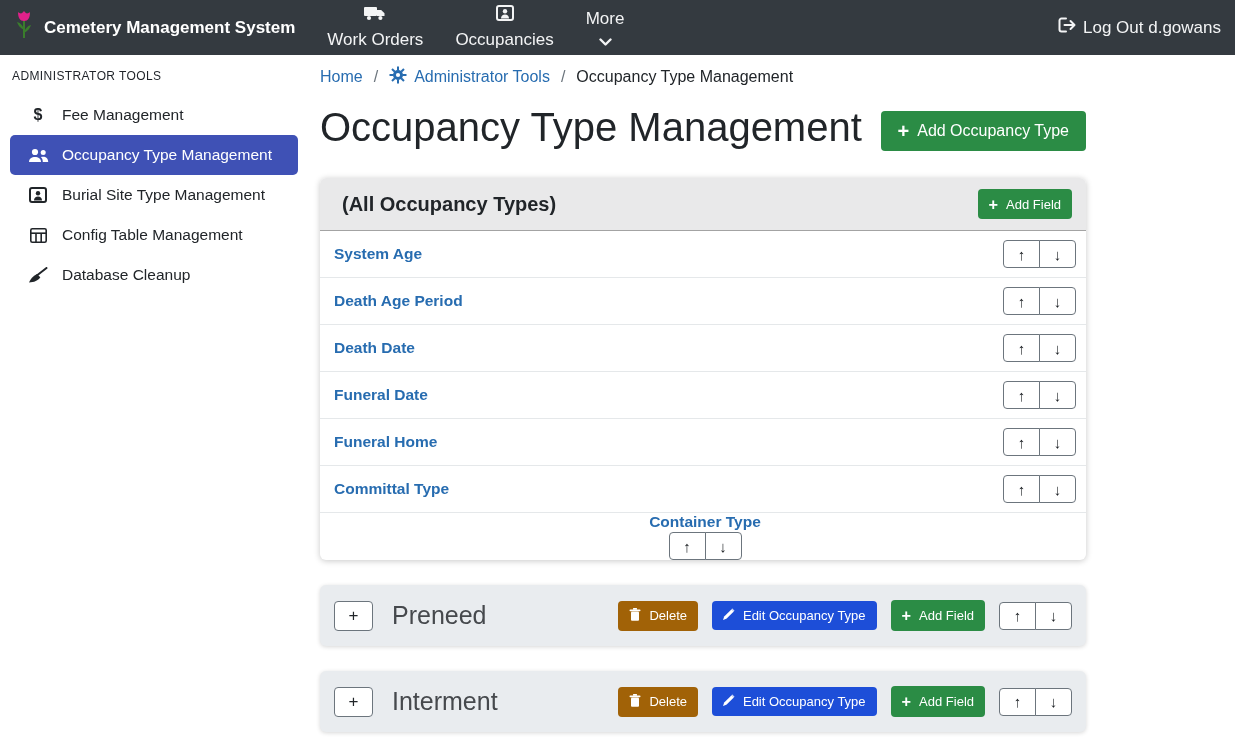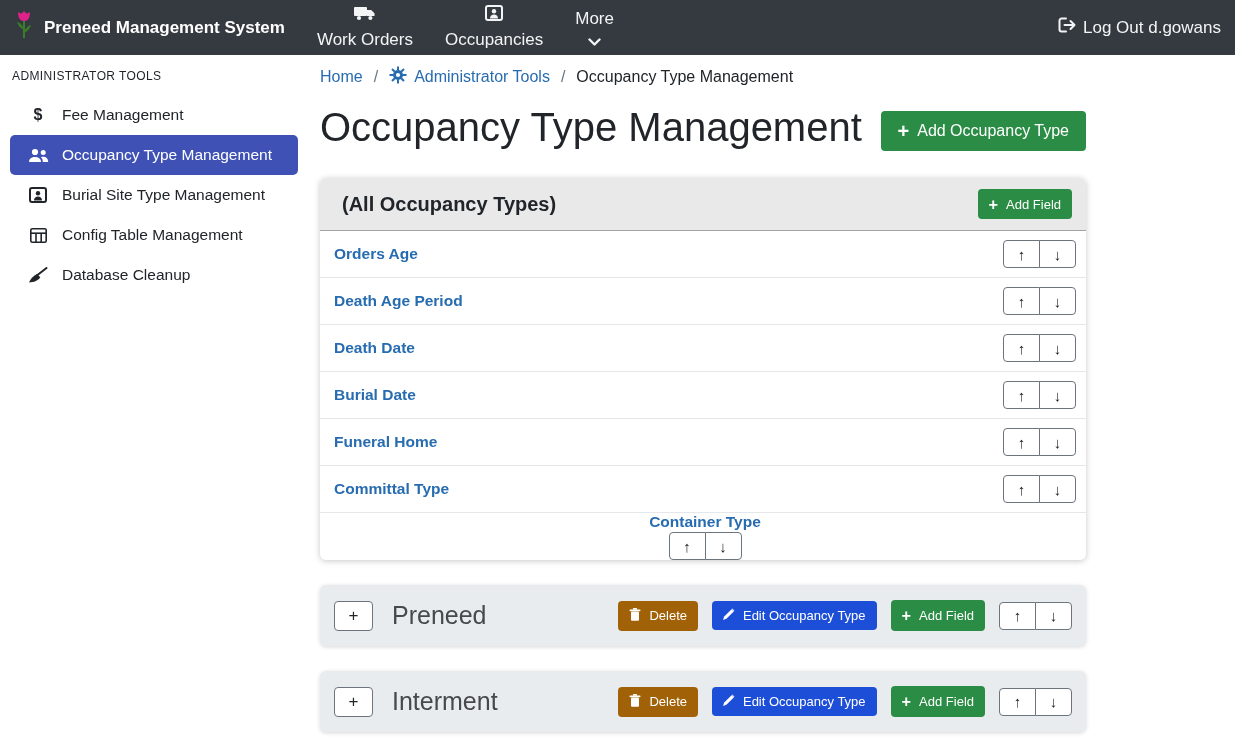--- a/index.html
+++ b/index.html
@@ -82,21 +82,21 @@
 <nav class="navbar">
   <div class="brand">
     <span>
       <svg width="20" height="30" viewBox="0 0 20 30">
         <path d="M4 2 C4 8 6 11 10 11 C14 11 16 8 16 2 C13 4.5 12 3.5 10 1 C8 3.5 7 4.5 4 2 Z" fill="#e0218a"></path>
         <path d="M10 11 L10 28" stroke="#3a7d2c" stroke-width="2"></path>
         <path d="M10 20 C6 18 4 15 3 12 C7 13 9 16 10 20 Z" fill="#3a7d2c"></path>
         <path d="M10 23 C14 21 16 18 17 15 C13 16 11 19 10 23 Z" fill="#3a7d2c"></path>
       </svg>
     </span>
-    <span>Preneed Management System</span>
+    <span>Cemetery Management System</span>
   </div>
 
   <a class="nav-link">
     <span>
       <svg width="22" height="16" viewBox="0 0 22 16" fill="#f3f4f5">
         <rect x="0" y="2" width="13" height="9" rx="1"></rect>
         <path d="M13 5 h4.2 l3.3 3.2 V11 h-7.5 z"></path>
         <circle cx="5" cy="13" r="2.1"></circle>
         <circle cx="16.4" cy="13" r="2.1"></circle>
       </svg>
@@ -231,42 +231,42 @@
   <section class="card">
     <div class="card-header">
       <span class="card-title">(All Occupancy Types)</span>
       <button class="btn btn-green btn-sm">
         <span class="plus">+</span>
         <span>Add Field</span>
       </button>
     </div>
 
     <div class="field-row">
-      <a class="field-link">Orders Age</a>
+      <a class="field-link">System Age</a>
       <div class="arrow-group">
         <button class="arrow-btn">↑</button>
         <button class="arrow-btn">↓</button>
       </div>
     </div>
     <div class="field-row">
       <a class="field-link">Death Age Period</a>
       <div class="arrow-group">
         <button class="arrow-btn">↑</button>
         <button class="arrow-btn">↓</button>
       </div>
     </div>
     <div class="field-row">
       <a class="field-link">Death Date</a>
       <div class="arrow-group">
         <button class="arrow-btn">↑</button>
         <button class="arrow-btn">↓</button>
       </div>
     </div>
     <div class="field-row">
-      <a class="field-link">Burial Date</a>
+      <a class="field-link">Funeral Date</a>
       <div class="arrow-group">
         <button class="arrow-btn">↑</button>
         <button class="arrow-btn">↓</button>
       </div>
     </div>
     <div class="field-row">
       <a class="field-link">Funeral Home</a>
       <div class="arrow-group">
         <button class="arrow-btn">↑</button>
         <button class="arrow-btn">↓</button>

